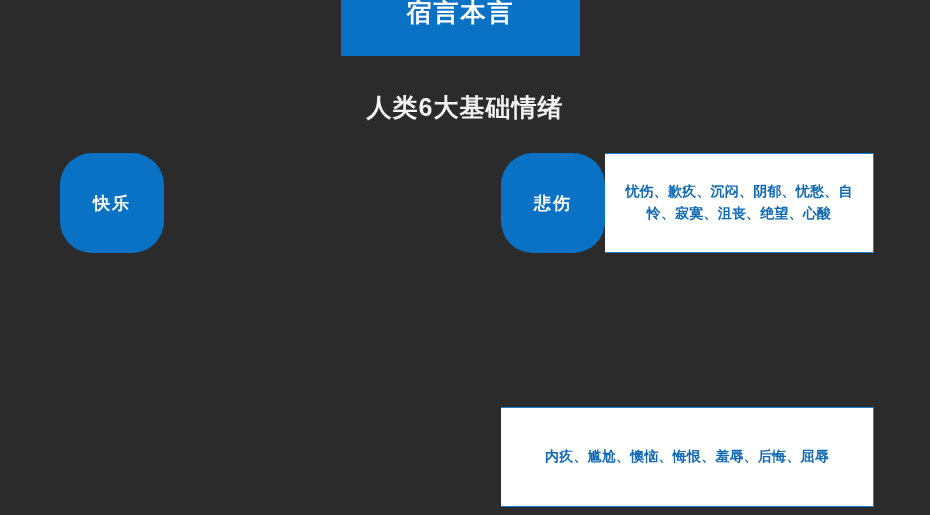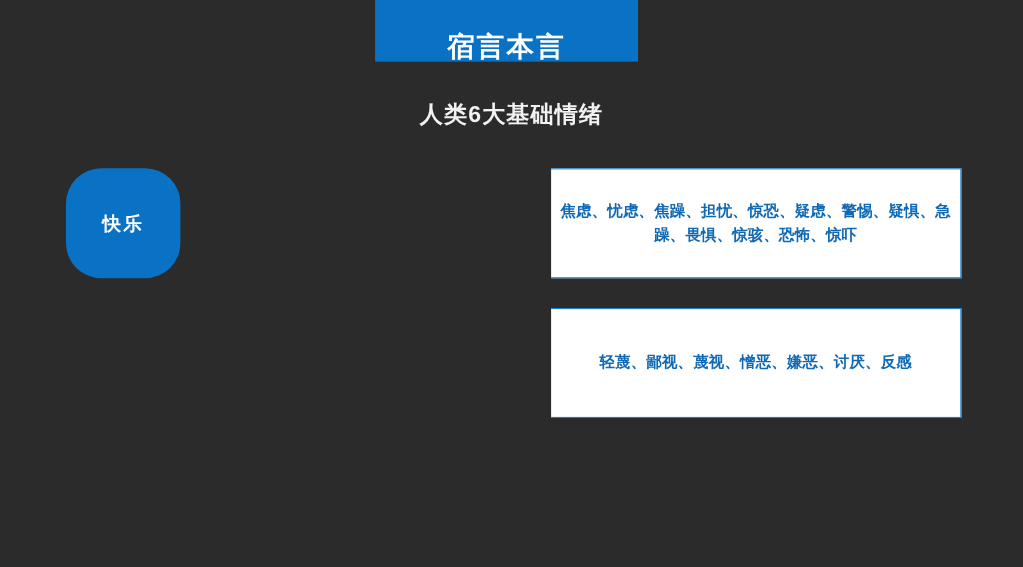--- a/index.html
+++ b/index.html
@@ -17,42 +17,42 @@
 
   
   .title-banner {
     position: absolute;
     left: 341px;
     top: 0px;
     width: 239px;
     height: 56px;
     background: #0a72c4;
     display: flex;
-    align-items: flex-end;
+    align-items: flex-start;
     justify-content: center;
     box-sizing: border-box;
   }
   .title-banner-text {
     color: #ffffff;
     font-size: 25px;
     font-weight: bold;
     letter-spacing: 2px;
     line-height: 1;
     white-space: nowrap;
   }
 
   
   .subtitle {
     position: absolute;
     left: 0;
     top: 92px;
     width: 930px;
     text-align: center;
     color: #f2f2f2;
-    font-size: 21px;
+    font-size: 25px;
     font-weight: bold;
     letter-spacing: 1px;
     line-height: 1.2;
   }
 
   
   .card-grid {
     position: absolute;
     left: 60px;
     top: 153px;
@@ -119,32 +119,37 @@
 <div class="subtitle">人类6大基础情绪</div>
 
 <div class="card-grid">
 
   <div class="emotion-card">
     <div class="card-label">
       <span class="card-label-text">快乐</span>
     </div>
   </div>
 
-
   <div class="emotion-card">
+    <div class="card-label">
+      <span class="card-label-text">悲伤</span>
+    </div>
     <div class="card-body">
-      <span class="card-body-text">焦虑、忧虑、焦躁、担忧、惊恐、疑虑、警惕、疑惧、急躁、畏惧、惊骇、恐怖、惊吓</span>
+      <span class="card-body-text">忧伤、歉疚、沉闷、阴郁、忧愁、自怜、寂寞、沮丧、绝望、心酸</span>
     </div>
   </div>
 
   <div class="emotion-card">
   </div>
 
   <div class="emotion-card">
-    <div class="card-body">
-      <span class="card-body-text">轻蔑、鄙视、蔑视、憎恶、嫌恶、讨厌、反感</span>
-    </div>
   </div>
 
   <div class="emotion-card">
   </div>
 
+  <div class="emotion-card">
+    <div class="card-body">
+      <span class="card-body-text">内疚、尴尬、懊恼、悔恨、羞辱、后悔、屈辱</span>
+    </div>
+  </div>
+
 </div>
 
 </body></html>

